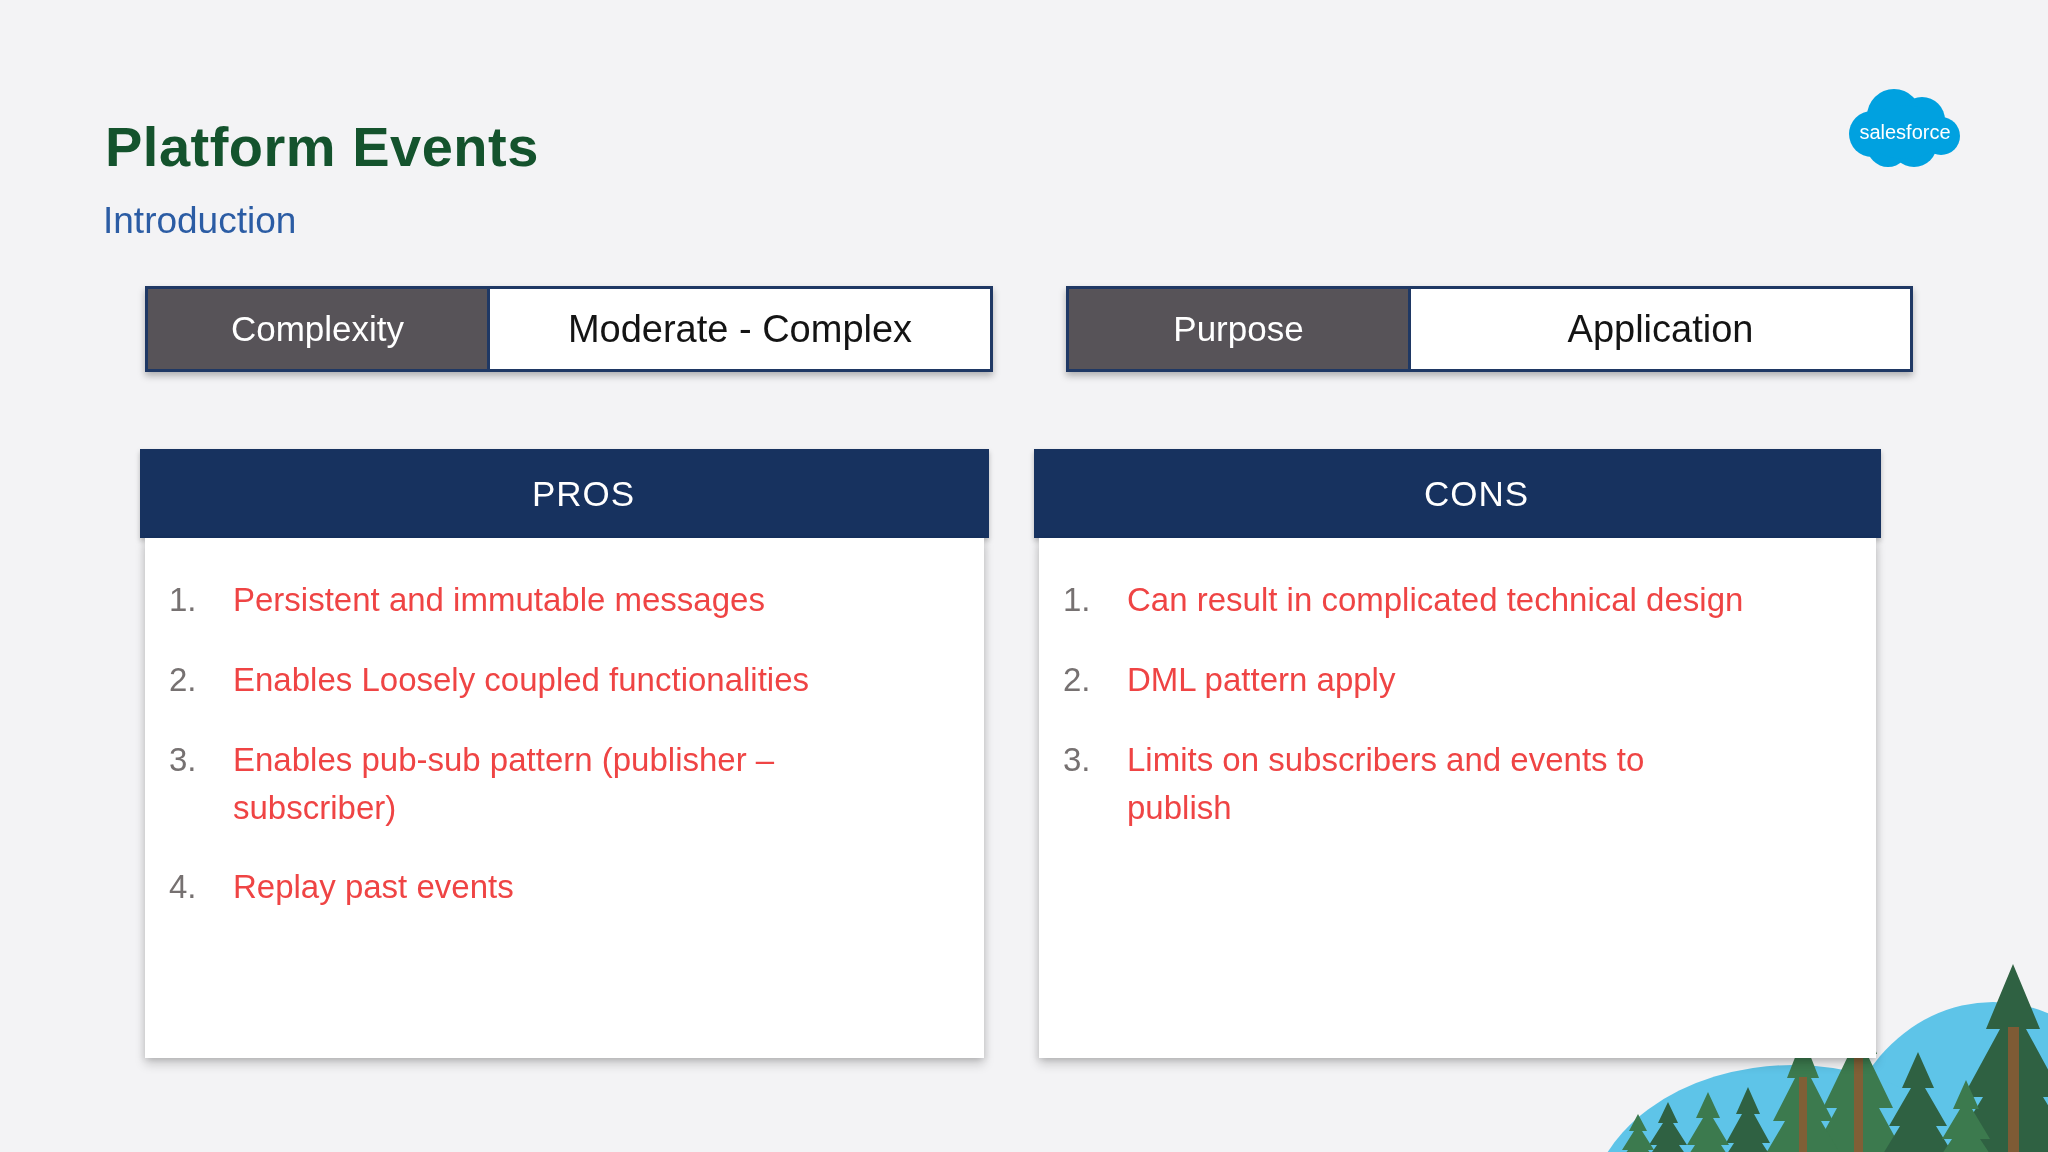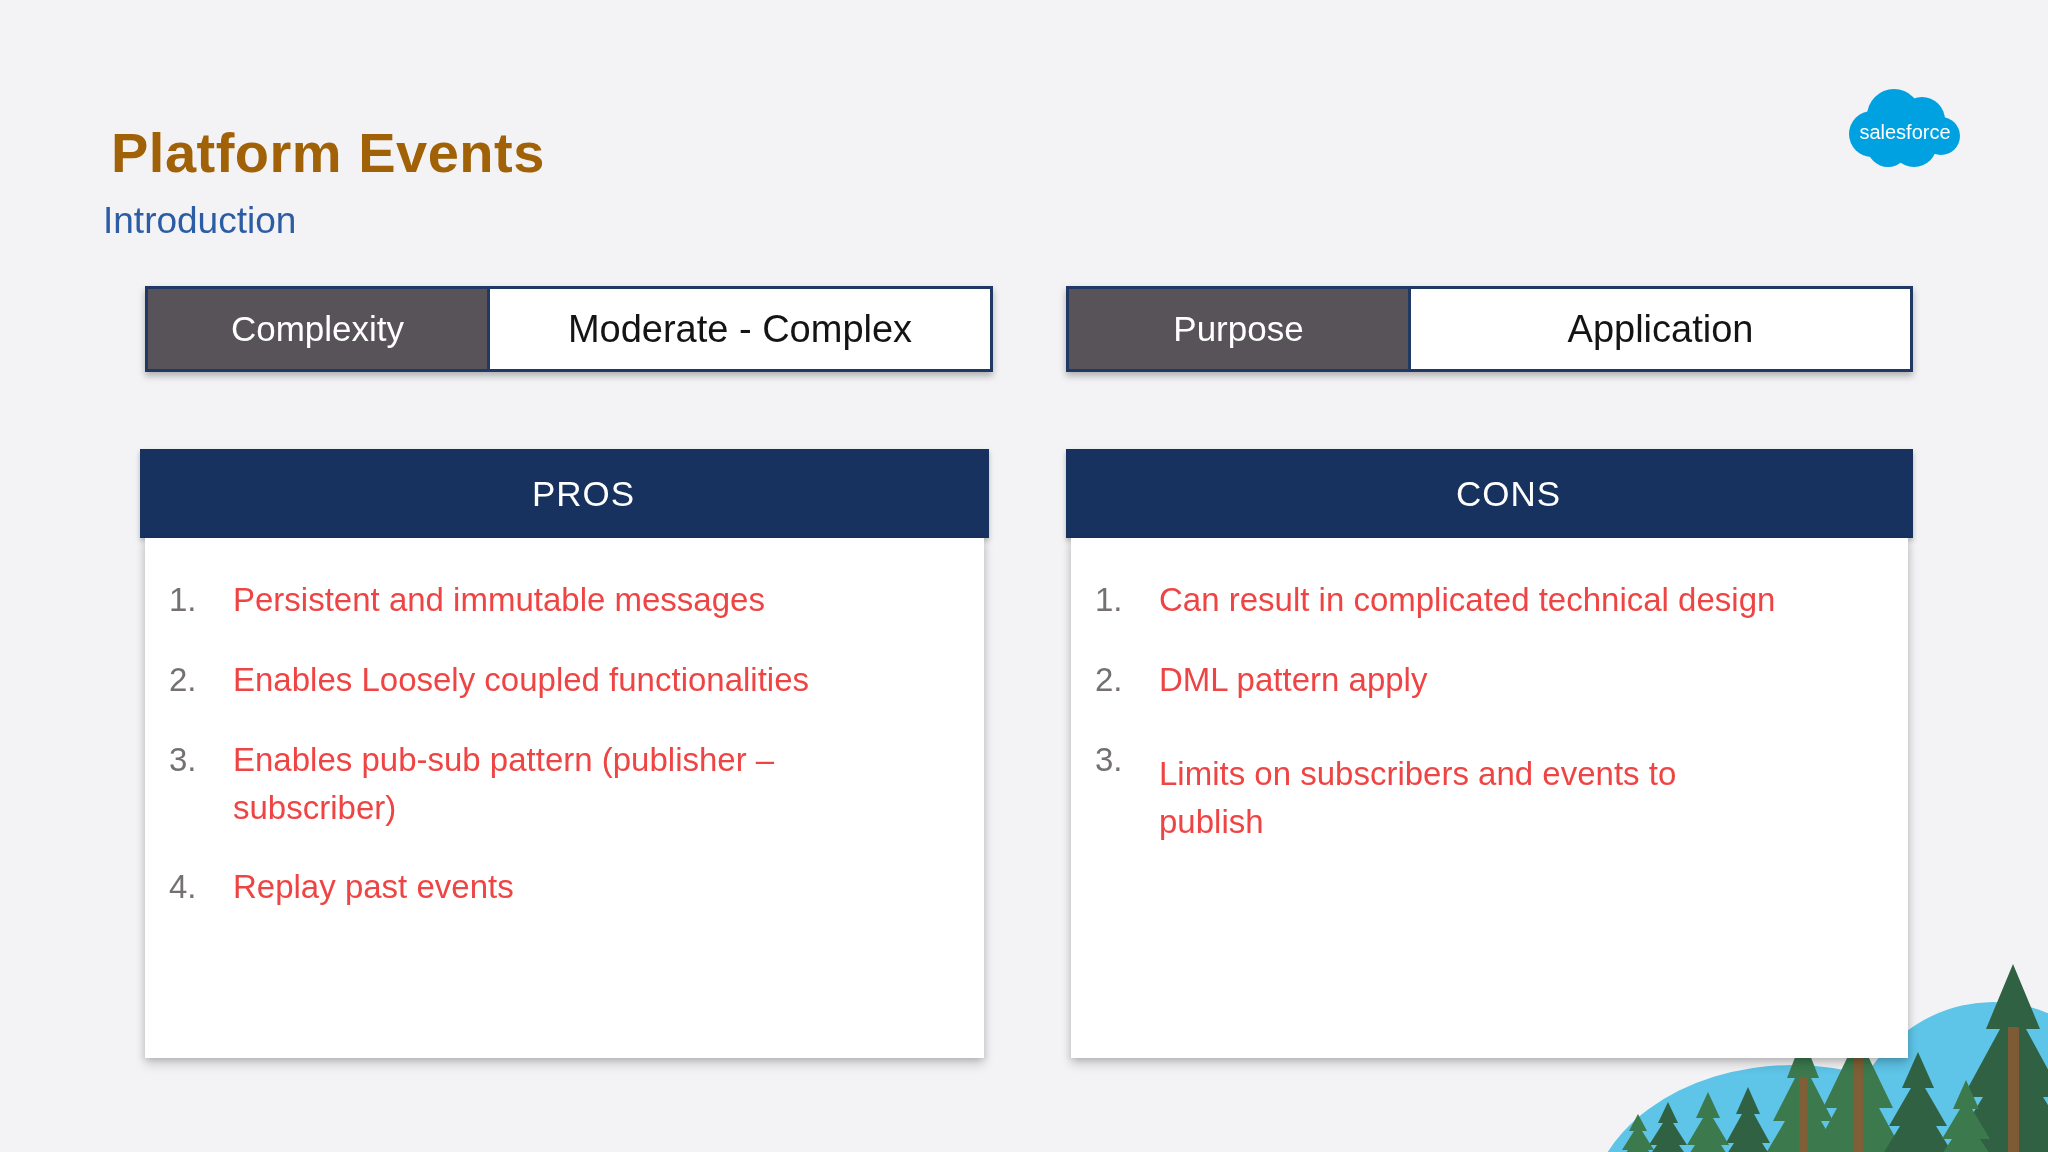--- a/index.html
+++ b/index.html
@@ -2,22 +2,22 @@
 <html><head>
 <meta charset="utf-8">
 <style>
   html,body{margin:0;padding:0;}
   .slide{
     position:relative;width:2048px;height:1152px;overflow:hidden;
     background:#F3F3F5;
     font-family:"Liberation Sans",sans-serif;
   }
   .title{
-    position:absolute;left:95px;top:104px;margin:16px;
-    font-size:56px;font-weight:700;color:#a16207;letter-spacing:0.5px;
+    position:absolute;left:95px;top:104px;margin:10px;
+    font-size:56px;font-weight:700;color:#14532d;letter-spacing:0.5px;
   }
   .subtitle{
     position:absolute;left:95px;top:192px;margin:8px;
     font-size:37px;font-weight:400;color:#2B5CA4;
   }
   .logo{position:absolute;left:1840px;top:82px;width:130px;height:96px;}
   
   .spec{
     position:absolute;top:286px;height:86px;display:flex;
     box-shadow:0 4px 7px rgba(0,0,0,0.28);
@@ -32,42 +32,42 @@
   }
   .spec-value{
     flex:1;background:#FFFFFF;color:#141414;
     border:3px solid #1F3864;box-sizing:border-box;margin-left:-3px;
     display:flex;align-items:center;justify-content:center;
     font-size:38px;font-weight:500;
   }
   
   .card{position:absolute;top:449px;z-index:2;}
   .card-pros{left:140px;width:849px;}
-  .card-cons{left:1066px;width:847px;}
+  .card-cons{left:1034px;width:847px;}
   .card-header{
     height:89px;background:#17325F;color:#FFFFFF;
     display:flex;align-items:center;justify-content:center;
     font-size:35px;font-weight:500;letter-spacing:1px;
     box-shadow:0 3px 5px rgba(0,0,0,0.25);
     padding-left:38px;
   }
   .card-body{
     margin:0 5px;height:520px;background:#FFFFFF;box-sizing:border-box;
     box-shadow:0 6px 10px rgba(0,0,0,0.18), -3px 2px 5px rgba(0,0,0,0.06), 3px 2px 5px rgba(0,0,0,0.06);
     padding:38px 18px 0 10px;
   }
   .plist{list-style:none;margin:0;padding:0;}
   .plist li{
     display:flex;align-items:flex-start;
     font-size:33px;line-height:1.45;margin-bottom:32px;
   }
   .plist .num{width:78px;padding-left:14px;box-sizing:border-box;color:#767171;flex:none;}
   .plist .txt{color:#ef4444;}
   .txt-wrap-pros{max-width:680px;}
-  .txt-wrap-cons{max-width:620px;margin-top:14px;}
+  .txt-wrap-cons{max-width:620px;}
   
   .forest{position:absolute;right:0;bottom:0;z-index:1;}
 </style>
 </head>
 <body>
 
 <div class="slide">
 
   <h1 class="title">Platform Events</h1>
   <h2 class="subtitle">Introduction</h2>

